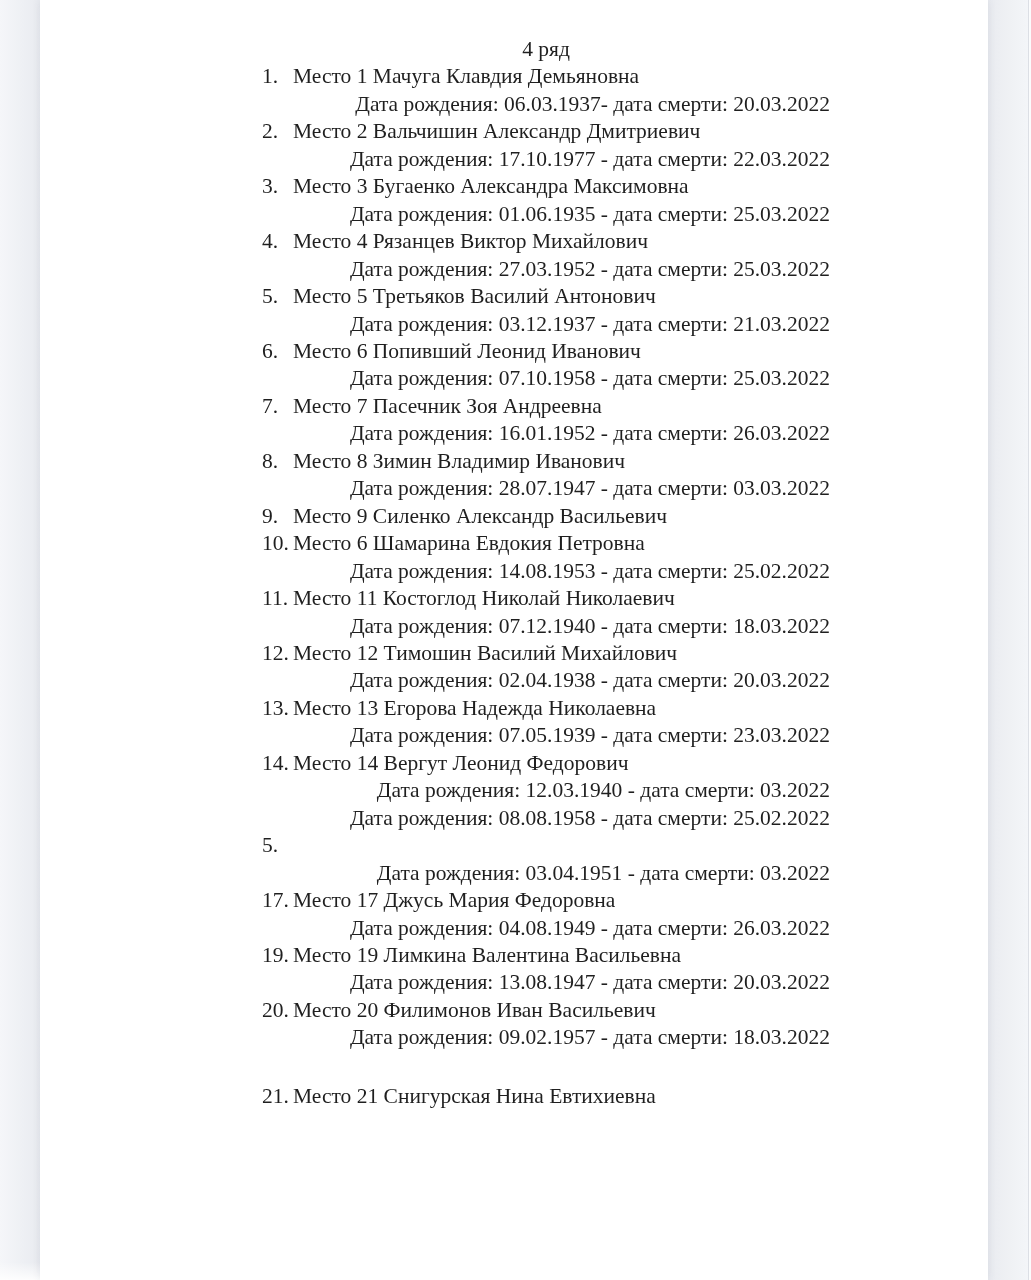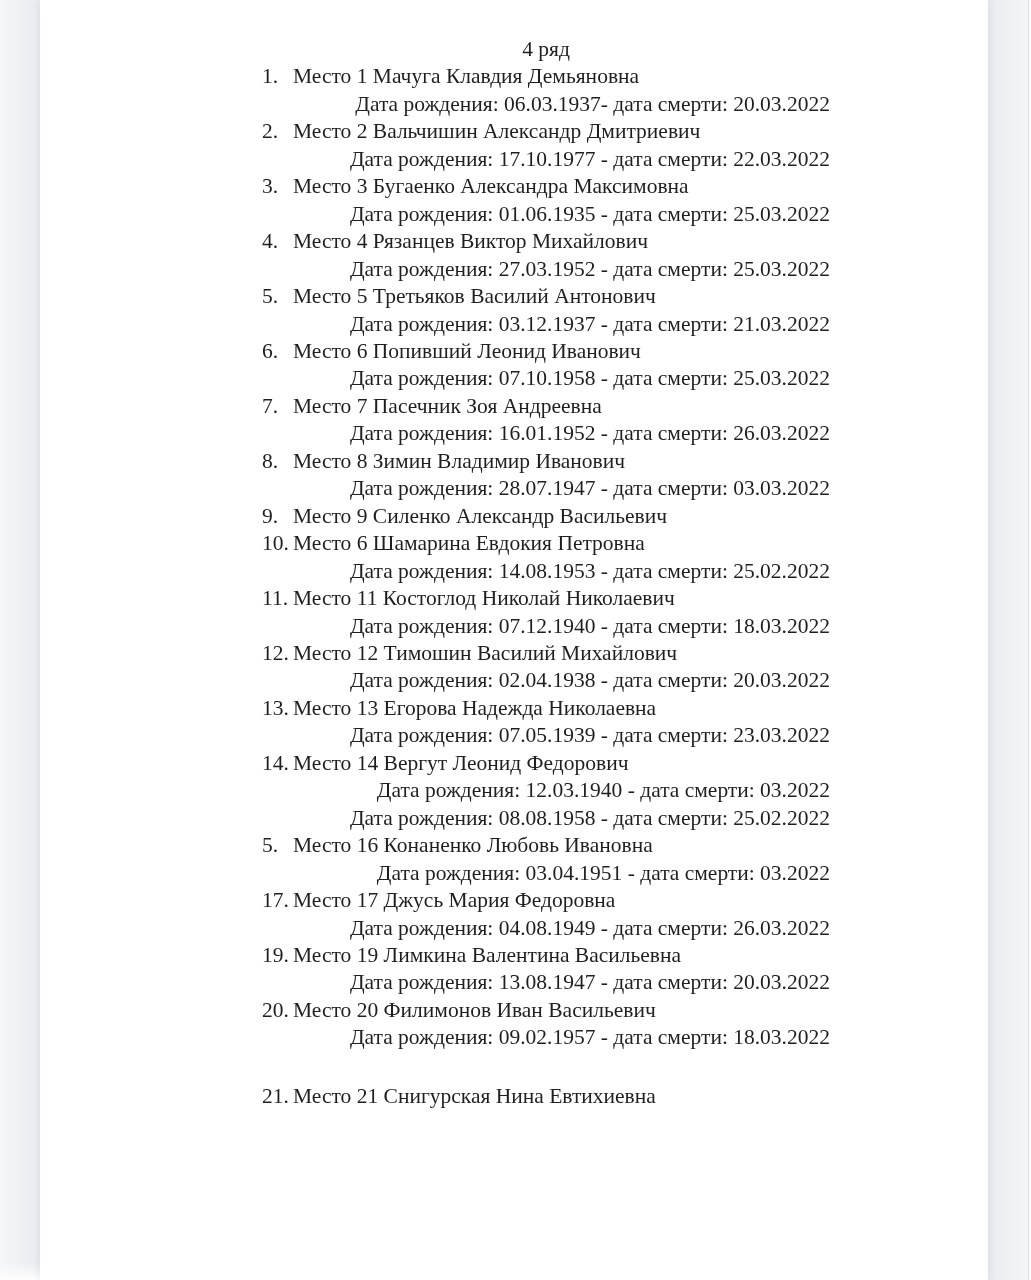--- a/index.html
+++ b/index.html
@@ -160,21 +160,20 @@
       <span class="place">Место 14 Вергут Леонид Федорович</span>
     </div>
     <div class="line date-line">Дата рождения: 12.03.1940 - дата смерти: 03.2022</div>
   </div>
         <div class="entry">
     <div class="line date-line">Дата рождения: 08.08.1958 - дата смерти: 25.02.2022</div>
   </div>
         <div class="entry">
     <div class="line name-line">
       <span class="num">5.</span>
-      <span class="place">Место 16 Конаненко Любовь Ивановна</span>
     </div>
     <div class="line date-line">Дата рождения: 03.04.1951 - дата смерти: 03.2022</div>
   </div>
         <div class="entry">
     <div class="line name-line">
       <span class="num">17.</span>
       <span class="place">Место 17 Джусь Мария Федоровна</span>
     </div>
     <div class="line date-line">Дата рождения: 04.08.1949 - дата смерти: 26.03.2022</div>
   </div>

